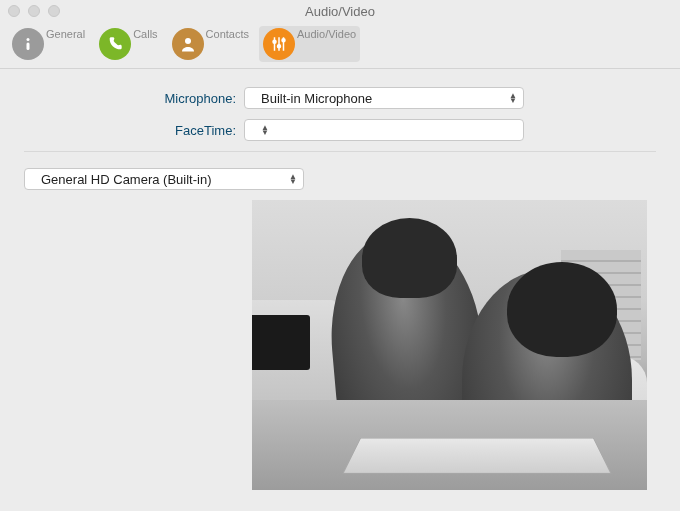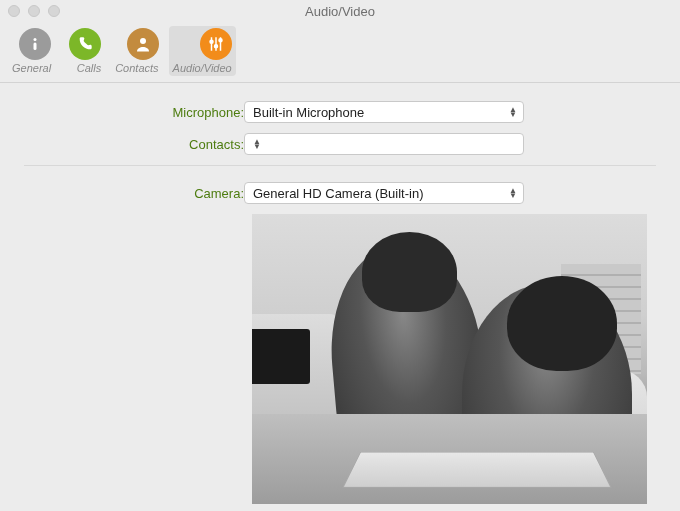--- a/index.html
+++ b/index.html
@@ -36,28 +36,26 @@
       pointer-events: none;
     }
     .toolbar {
       display: flex;
       gap: 6px;
       padding: 4px 8px 6px;
       border-bottom: 1px solid #d3d3d3;
     }
     .toolbar-item {
       display: flex;
-      flex-direction: column;
-      align-items: flex-end;
+      align-items: flex-start;
       gap: 2px;
       padding: 2px 4px;
       cursor: pointer;
       border-radius: 4px;
       min-width: 44px;
-      font-style: italic;
     }
     .toolbar-item.active {
       background: #dcdcdc;
     }
     .toolbar-icon {
       width: 32px; height: 32px;
       border-radius: 50%;
       display: flex;
       align-items: center;
       justify-content: center;
@@ -70,32 +68,33 @@
       padding: 18px 24px 8px;
     }
     .row {
       display: flex;
       align-items: center;
       margin-bottom: 10px;
     }
     .row-label {
       width: 220px;
       text-align: right;
+      padding-right: 8px;
       font-size: 13px;
-      color: #4d7c0f;
+      color: #0c4a6e;
     }
     .select {
       flex: 0 0 280px;
       height: 22px;
       background: #fff;
       border: 1px solid #c9c9c9;
       border-radius: 4px;
       display: flex;
       align-items: center;
-      padding: 0 6px 0 8px;
+      padding: 0 6px 0 16px;
       font-size: 13px;
       color: #222;
       position: relative;
       cursor: pointer;
     }
     .select-value { flex: 1; }
     .select-arrows {
       display: flex;
       flex-direction: column;
       line-height: 5px;
@@ -201,33 +200,32 @@
     <div class="select">
       <span class="select-value">Built-in Microphone</span>
       <span class="select-arrows">
           <span>▲</span>
           <span>▼</span>
         </span>
     </div>
   </div>
 
   <div class="row">
-    <div class="row-label">Contacts:</div>
+    <div class="row-label">FaceTime:</div>
     <div class="select">
       <span class="select-arrows">
           <span>▲</span>
           <span>▼</span>
         </span>
     </div>
   </div>
 
   <hr class="divider">
 
   <div class="row">
-    <div class="row-label">Camera:</div>
     <div class="select">
       <span class="select-value">General HD Camera (Built-in)</span>
       <span class="select-arrows">
           <span>▲</span>
           <span>▼</span>
         </span>
     </div>
   </div>
 
   <div class="preview-wrap">

